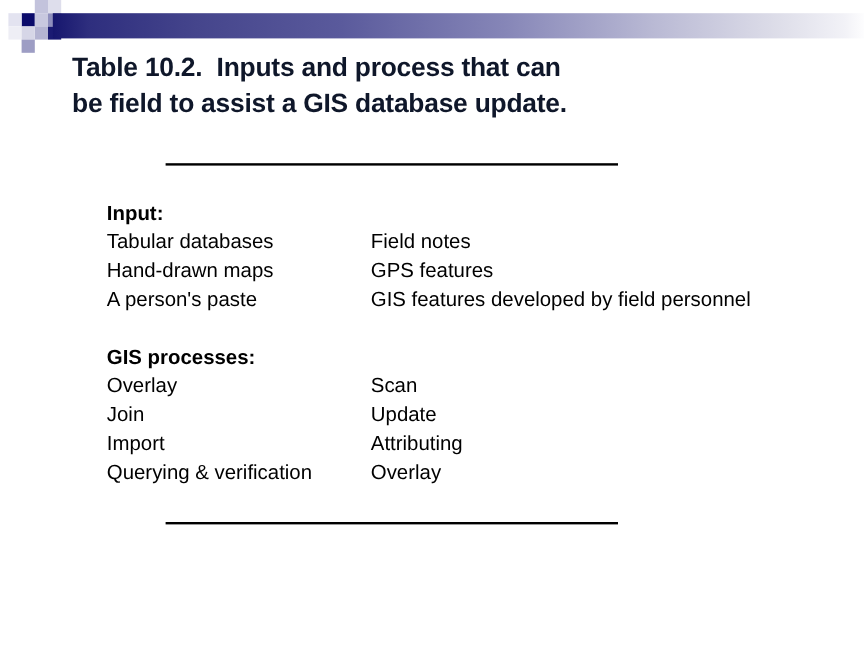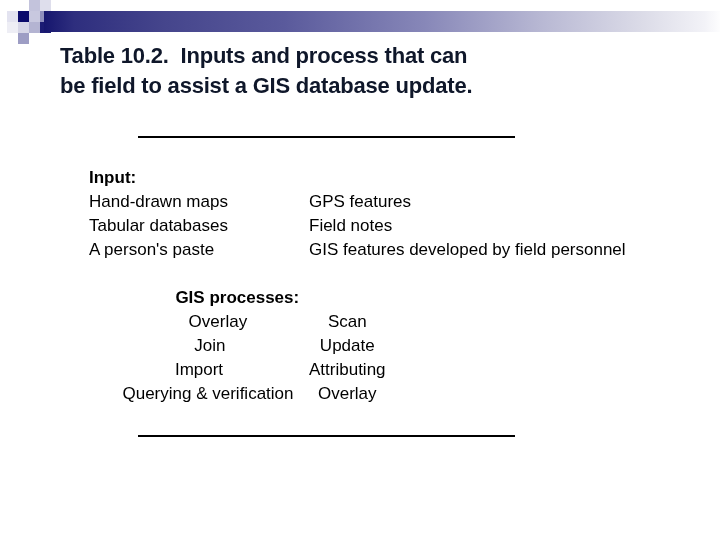--- a/index.html
+++ b/index.html
@@ -86,21 +86,21 @@
 
   .text-block {
     position: absolute;
     left: 57px;
     font-size: 17px;
     line-height: 24px;
     color: #000000;
     margin-left: 32px;
   }
   #block-input     { top: 166px; }
-  #block-processes { top: 286px; text-align: center; }
+  #block-processes { top: 286px; }
 
   .row {
     display: block;
     height: 24px;
     white-space: nowrap;
   }
   .col-a {
     display: inline-block;
     width: 220px;
     vertical-align: top;
@@ -138,24 +138,24 @@
 
 <div id="slide-body">
 
   <div class="rule" id="rule-top"></div>
 
   <div class="text-block" id="block-input">
     <span class="row">
       <span class="section-heading">Input:</span>
     </span>
     <span class="row">
-      <span class="col-a">Hand-drawn maps</span><span class="col-b">GPS features</span>
+      <span class="col-a">Tabular databases</span><span class="col-b">Field notes</span>
     </span>
     <span class="row">
-      <span class="col-a">Tabular databases</span><span class="col-b">Field notes</span>
+      <span class="col-a">Hand-drawn maps</span><span class="col-b">GPS features</span>
     </span>
     <span class="row">
       <span class="col-a">A person's paste</span><span class="col-b">GIS features developed by field personnel</span>
     </span>
   </div>
 
   <div class="text-block" id="block-processes">
     <span class="row">
       <span class="section-heading">GIS processes:</span>
     </span>

